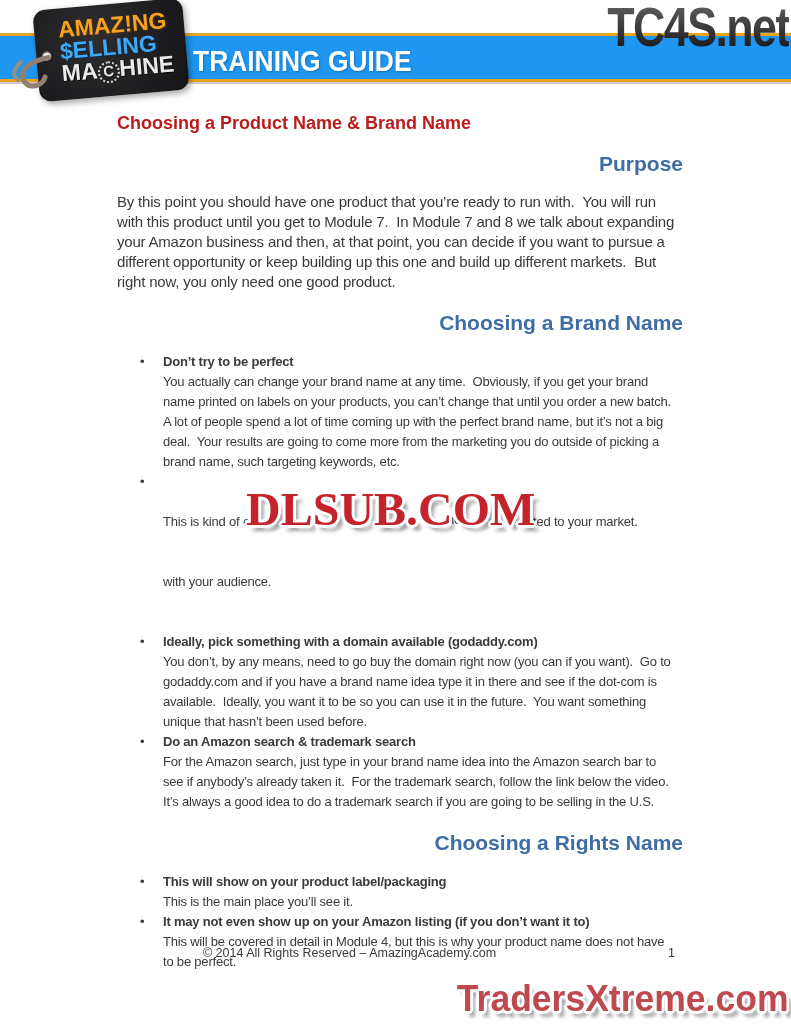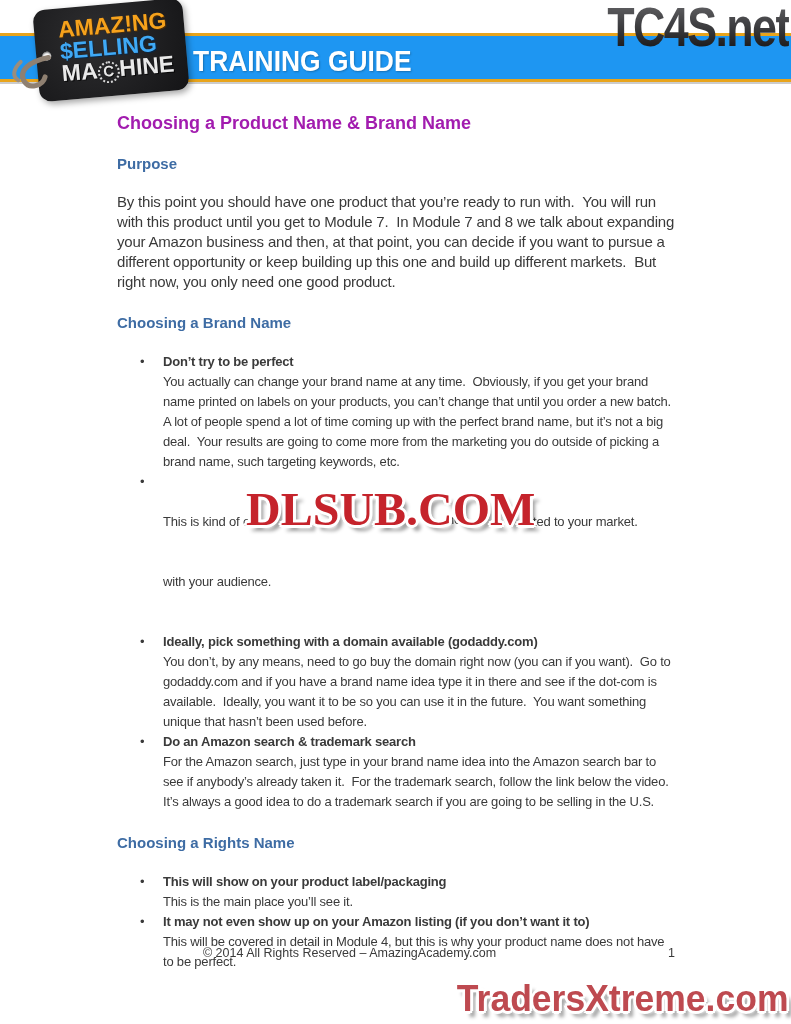--- a/index.html
+++ b/index.html
@@ -53,22 +53,22 @@
     font-family:"Liberation Serif",serif;font-weight:bold;font-size:48px;
     letter-spacing:0px;color:#C5232B;white-space:nowrap;transform:scaleY(.95);
   }
   .wm-bottom{
     position:absolute;right:2px;top:978px;z-index:8;
     font-size:37px;font-weight:bold;color:#BE4A50;white-space:nowrap;
     transform:scaleX(.96);transform-origin:right center;
   }
   
   .content{position:relative;z-index:2;padding:113px 108px 0 117px;}
-  .doc-title{margin:0;font-size:18px;line-height:20px;font-weight:bold;color:#a21caf;}
-  .sec-h{margin:22px 0 0 0;font-size:15px;line-height:18px;font-weight:bold;color:#3E6CA4;}
+  .doc-title{margin:0;font-size:18px;line-height:20px;font-weight:bold;color:#b91c1c;}
+  .sec-h{margin:22px 0 0 0;font-size:21px;line-height:18px;font-weight:bold;color:#3E6CA4;text-align:right;}
   .para{margin:19px 0 0 0;width:566px;font-size:15px;line-height:20px;letter-spacing:-0.2px;
     white-space:pre-wrap;color:#3a3a3a;}
   .bullets{margin-top:20px;}
   .bullet{display:flex;margin-left:23px;}
   .bullet-dot{width:23px;flex:0 0 23px;font-size:13px;line-height:20px;}
   .bullet-dot::before{content:"\2022";}
   .bullet-content{width:512px;font-size:13px;line-height:20px;letter-spacing:-0.2px;}
   .b-title{font-weight:bold;}
   .b-body{white-space:pre-wrap;}
   .ob-line{position:relative;height:20px;white-space:nowrap;}

